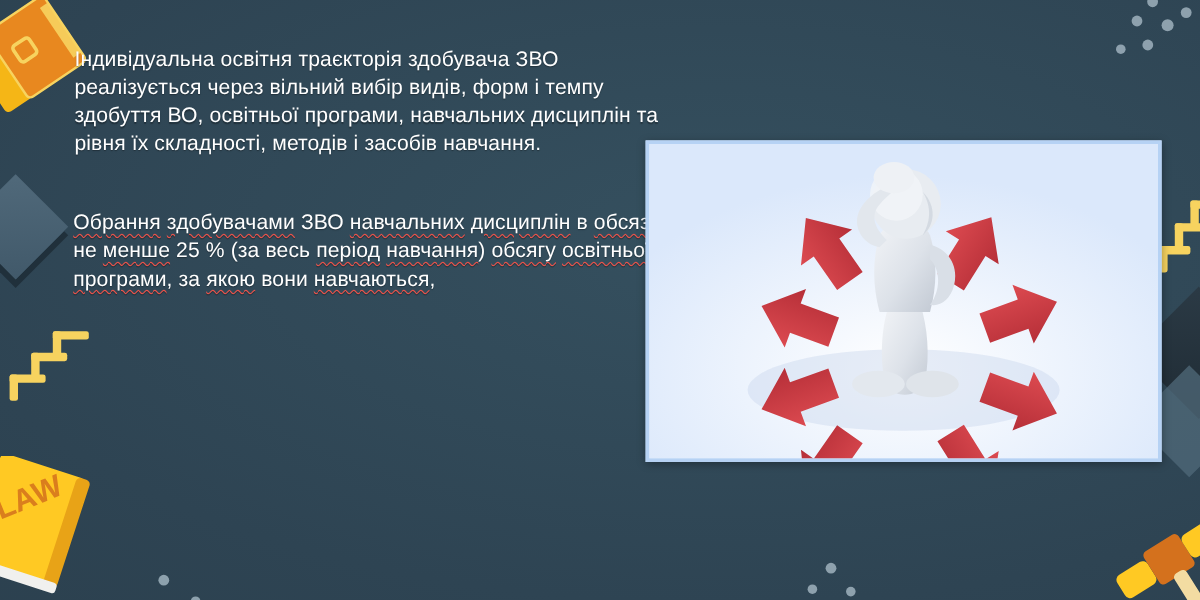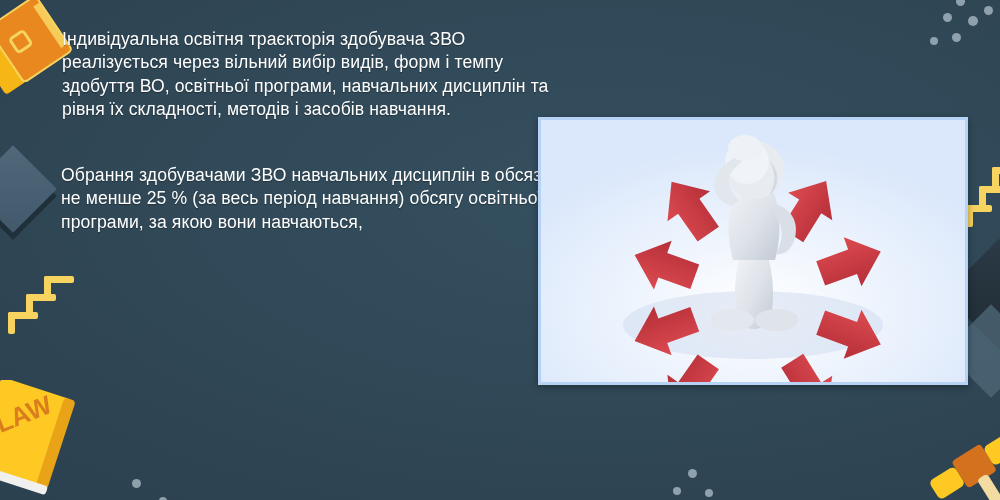--- a/index.html
+++ b/index.html
@@ -24,32 +24,33 @@
   .chev i.v{width:7px;}
 
   
   .diamond{position:absolute;transform:rotate(45deg);}
 
   
   .book{position:absolute;}
 
   
   .textcol{
-    position:absolute;left:62px;top:28px;width:500px;
+    position:absolute;left:62px;top:38px;width:500px;
     color:#ffffff;
   }
   .para{
     font-size:17.6px;line-height:1.33;
     letter-spacing:.1px;
     text-shadow:0 1px 1px rgba(0,0,0,.35);
     white-space:pre-wrap;
   }
   .para.p1{margin:0;}
   .para.p2{position:absolute;top:136px;left:-1px;width:504px;margin:0;}
   .sp{
+    text-decoration:underline;
     text-decoration-style:wavy;
     text-decoration-color:#e8524a;
     text-decoration-thickness:1px;
     text-underline-offset:3px;
   }
 
   
   .photo{
     position:absolute;left:538px;top:117px;width:430px;height:268px;
     background:#cfe0fa;

